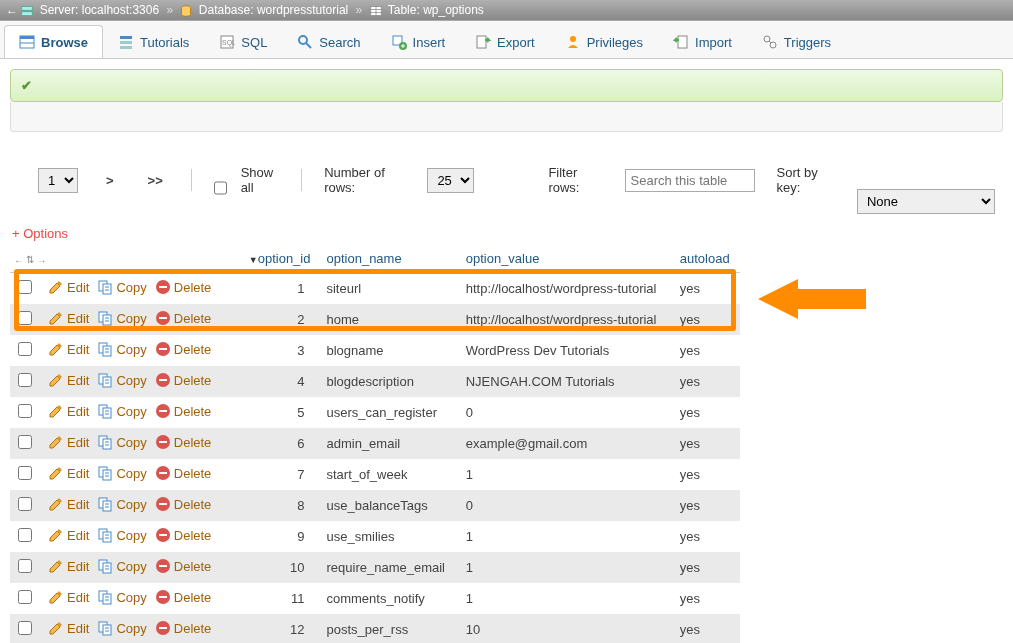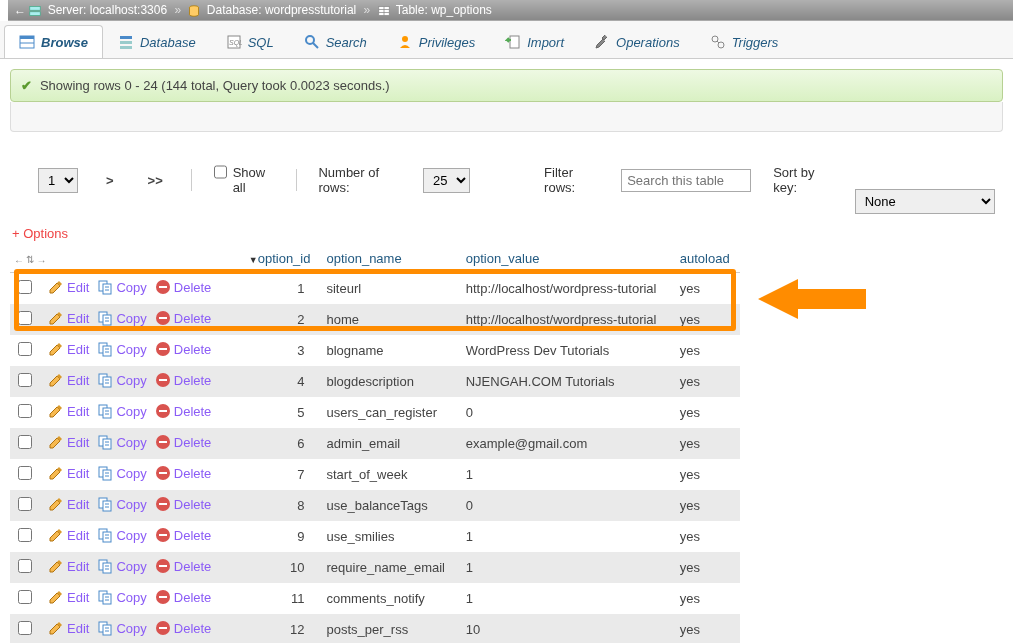--- a/index.html
+++ b/index.html
@@ -1,26 +1,26 @@
 <!DOCTYPE html>
 <html><head>
 <meta charset="utf-8">
 <style>
 * { box-sizing: border-box; margin: 0; padding: 0; }
 body { font-family: sans-serif; font-size: 13px; color: #444; background: #fff; }
 a { color: #ef4444; text-decoration: none; cursor: pointer; }
 
 
-.breadcrumb { background: #888; background: linear-gradient(#b0b0b0,#888); padding: 3px 6px; border-bottom: 1px solid #aaa; font-size: 12px; color: #fff; margin-left: 8px; }
+.breadcrumb { background: #888; background: linear-gradient(#b0b0b0,#888); padding: 3px 6px; border-bottom: 1px solid #aaa; font-size: 12px; color: #fff; }
 .breadcrumb a { color: #fff; }
 .breadcrumb .sep { color: #ddd; margin: 0 4px; }
 .bc-icon { display: inline-block; width: 12px; height: 12px; vertical-align: middle; margin-right: 3px; }
 
 
-.tabs { background: #f7f7f7; border-bottom: 1px solid #ccc; display: flex; padding: 0 4px; font-style: italic; }
+.tabs { background: #f7f7f7; border-bottom: 1px solid #ccc; display: flex; padding: 0 4px; }
 .tab { display: flex; align-items: center; padding: 8px 14px; cursor: pointer; border: 1px solid transparent; border-bottom: none; margin-top: 4px; color: #235a81; }
 .tab.active { background: #fff; border-color: #ccc; border-radius: 4px 4px 0 0; font-weight: 700; }
 .tab .ticon { width: 16px; height: 16px; margin-right: 6px; }
 
 
 .content { padding: 10px; }
 .status { background: linear-gradient(#eef9e3,#d9f1c3); border: 1px solid #b7d193; border-radius: 4px; padding: 8px 10px; display: flex; align-items: center; margin-bottom: 4px; }
 .status .check { color: #5b9a2e; margin-right: 8px; font-weight: 700; }
 
 
@@ -48,21 +48,21 @@
 .tbl-wrap { position: relative; }
 table { border-collapse: collapse; width: 730px; }
 th, td { padding: 6px 8px; text-align: left; font-weight: 400; }
 thead th { color: #235a81; cursor: pointer; border-bottom: 1px solid #ccc; }
 thead th.idcol { text-align: right; }
 tbody tr:nth-child(odd) td { background: #fff; }
 tbody tr:nth-child(even) td { background: #eaeaea; }
 td.idcell { text-align: right; padding-right: 14px; }
 .row-chk { width: 28px; }
 .row-act { white-space: nowrap; }
-.row-act .act { display: inline-flex; align-items: center; margin-right: 8px; color: #8b5cf6; cursor: pointer; }
+.row-act .act { display: inline-flex; align-items: center; margin-right: 8px; color: #a16207; cursor: pointer; }
 .row-act .act .aicon { width: 16px; height: 16px; margin-right: 3px; }
 
 
 .sort-icons { padding: 2px 4px; }
 .sort-icons .si { display: inline-block; font-size: 10px; color: #888; margin-right: 2px; }
 
 
 .hl-box { position: absolute; border: 5px solid #ff8c00; border-radius: 3px; pointer-events: none; }
 .arrow { position: absolute; pointer-events: none; }
 .arrow-head { width: 0; height: 0; border-top: 20px solid transparent; border-bottom: 20px solid transparent; border-right: 40px solid #ff8c00; position: absolute; left: 0; top: -10px; }
@@ -109,79 +109,88 @@
         <line x1="1" y1="9" x2="15" y2="9" stroke="#4a8ac9"></line>
       </svg>
     <span>Browse</span>
   </div>
   <div class="tab">
     <svg class="ticon" viewBox="0 0 16 16">
         <rect x="2" y="2" width="12" height="3" fill="#4a8ac9"></rect>
         <rect x="2" y="7" width="12" height="3" fill="#9cc"></rect>
         <rect x="2" y="12" width="12" height="3" fill="#9cc"></rect>
       </svg>
-    <span>Database</span>
+    <span>Tutorials</span>
   </div>
   <div class="tab">
     <svg class="ticon" viewBox="0 0 16 16">
         <rect x="2" y="2" width="12" height="12" fill="#fff" stroke="#888"></rect>
         <text x="3" y="11" font-size="7" fill="#888">SQL</text>
       </svg>
     <span>SQL</span>
   </div>
   <div class="tab">
     <svg class="ticon" viewBox="0 0 16 16">
         <circle cx="6" cy="6" r="4" fill="none" stroke="#4a8ac9" stroke-width="2"></circle>
         <line x1="9" y1="9" x2="14" y2="14" stroke="#4a8ac9" stroke-width="2"></line>
       </svg>
     <span>Search</span>
   </div>
   <div class="tab">
     <svg class="ticon" viewBox="0 0 16 16">
+        <rect x="2" y="2" width="9" height="9" fill="#fff" stroke="#4a8ac9"></rect>
+        <circle cx="12" cy="12" r="4" fill="#5a5"></circle>
+        <line x1="12" y1="10" x2="12" y2="14" stroke="#fff"></line>
+        <line x1="10" y1="12" x2="14" y2="12" stroke="#fff"></line>
+      </svg>
+    <span>Insert</span>
+  </div>
+  <div class="tab">
+    <svg class="ticon" viewBox="0 0 16 16">
+        <rect x="2" y="2" width="9" height="12" fill="#fff" stroke="#888"></rect>
+        <path d="M10 6 L14 6 L12 4 M14 6 L12 8" stroke="#5a5" fill="none" stroke-width="2"></path>
+      </svg>
+    <span>Export</span>
+  </div>
+  <div class="tab">
+    <svg class="ticon" viewBox="0 0 16 16">
         <circle cx="8" cy="5" r="3" fill="#f90"></circle>
         <path d="M3 14 Q8 8 13 14" fill="#f90"></path>
       </svg>
     <span>Privileges</span>
   </div>
   <div class="tab">
     <svg class="ticon" viewBox="0 0 16 16">
         <rect x="5" y="2" width="9" height="12" fill="#fff" stroke="#888"></rect>
         <path d="M6 6 L2 6 L4 4 M2 6 L4 8" stroke="#5a5" fill="none" stroke-width="2"></path>
       </svg>
     <span>Import</span>
-  </div>
-  <div class="tab">
-    <svg class="ticon" viewBox="0 0 16 16">
-        <path d="M13 3 L10 6 L8 4 L11 1 M9 5 L3 11 L2 14 L5 13 L11 7" fill="#888" stroke="#666"></path>
-      </svg>
-    <span>Operations</span>
   </div>
   <div class="tab">
     <svg class="ticon" viewBox="0 0 16 16">
         <circle cx="5" cy="5" r="3" fill="none" stroke="#888"></circle>
         <circle cx="11" cy="11" r="3" fill="none" stroke="#888"></circle>
         <line x1="7" y1="7" x2="9" y2="9" stroke="#888"></line>
       </svg>
     <span>Triggers</span>
   </div>
 </div>
 
 <div class="content">
   <div class="status">
     <span class="check">✔</span>
-    <span>Showing rows 0 - 24 (144 total, Query took 0.0023 seconds.)</span>
   </div>
   <div class="spacer"></div>
 
   <div class="controls">
     <select><option>1</option></select>
     <span class="nav-btn">&gt;</span>
     <span class="nav-btn">&gt;&gt;</span>
     <span class="vsep"></span>
-    <label style="display:flex;align-items:flex-start;gap:6px">
+    <label style="display:flex;align-items:flex-end;gap:14px">
       <input type="checkbox" class="chk" style="">
       <span class="ctl-lbl">Show all</span>
     </label>
     <span class="vsep"></span>
     <span class="ctl-lbl">Number of rows:</span>
     <select><option>25</option></select>
     <span style="flex:0 0 30px"></span>
     <span class="ctl-lbl">Filter rows:</span>
     <input type="text" class="filter-inp" placeholder="Search this table" style="">
     <span class="ctl-lbl">Sort by key:</span>

